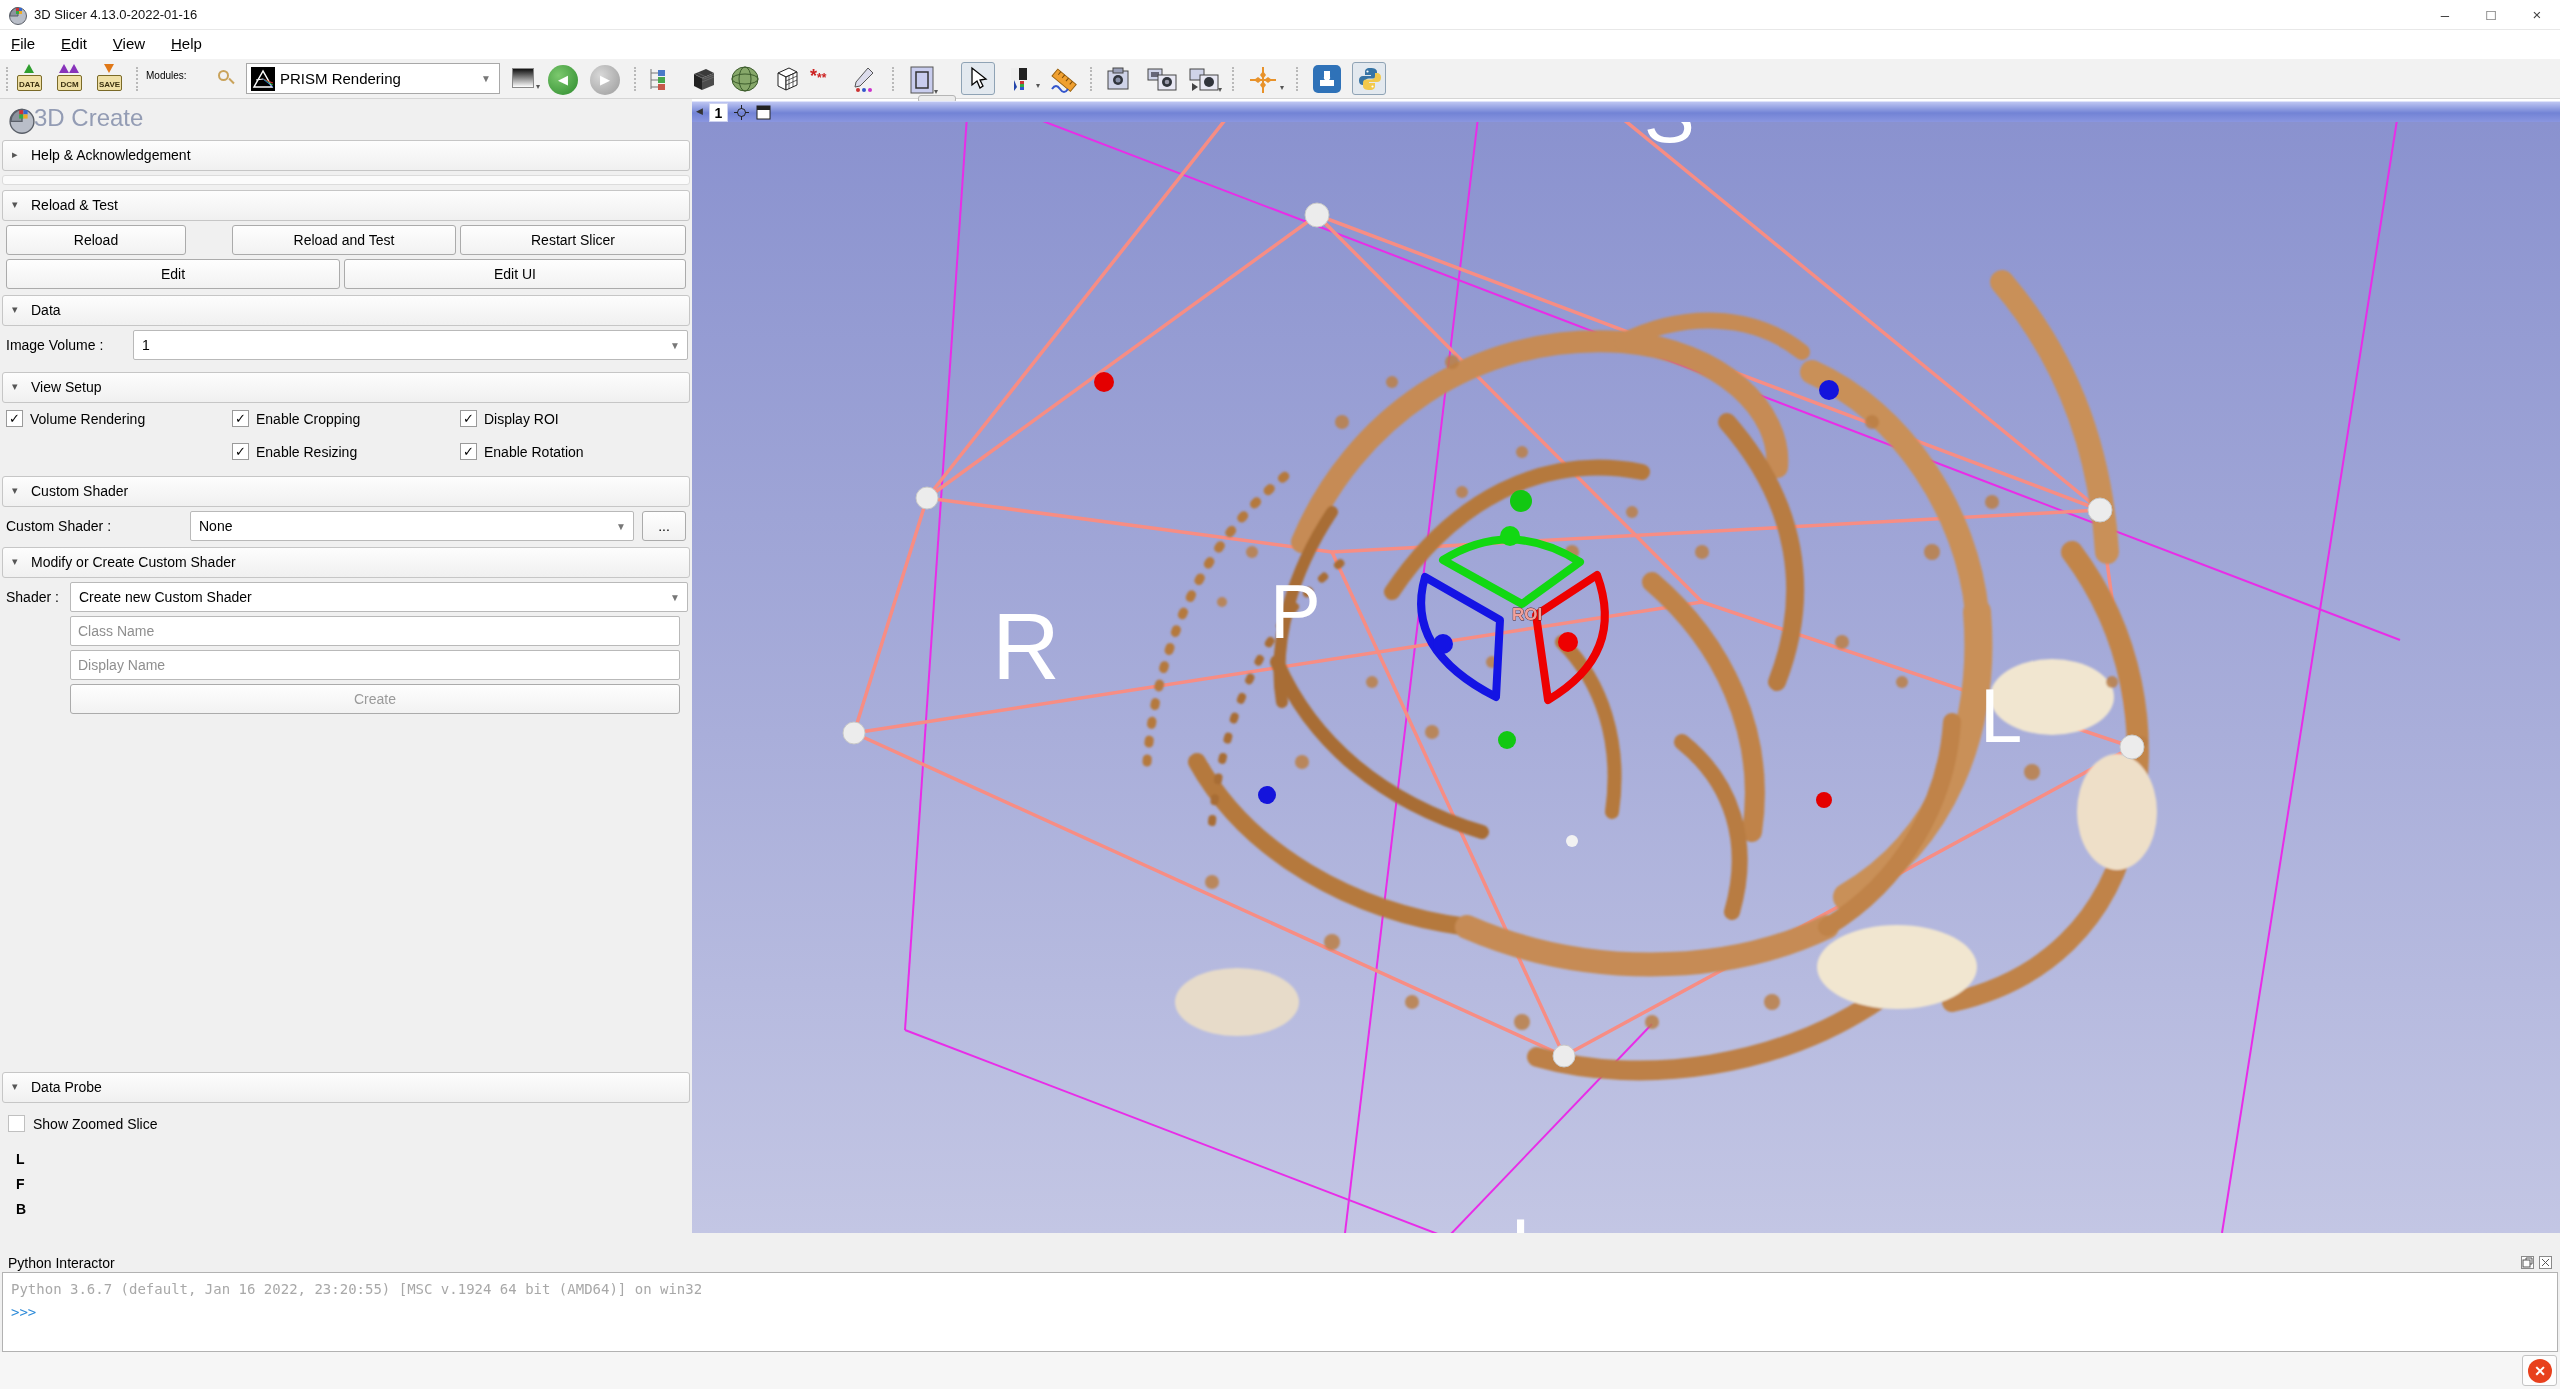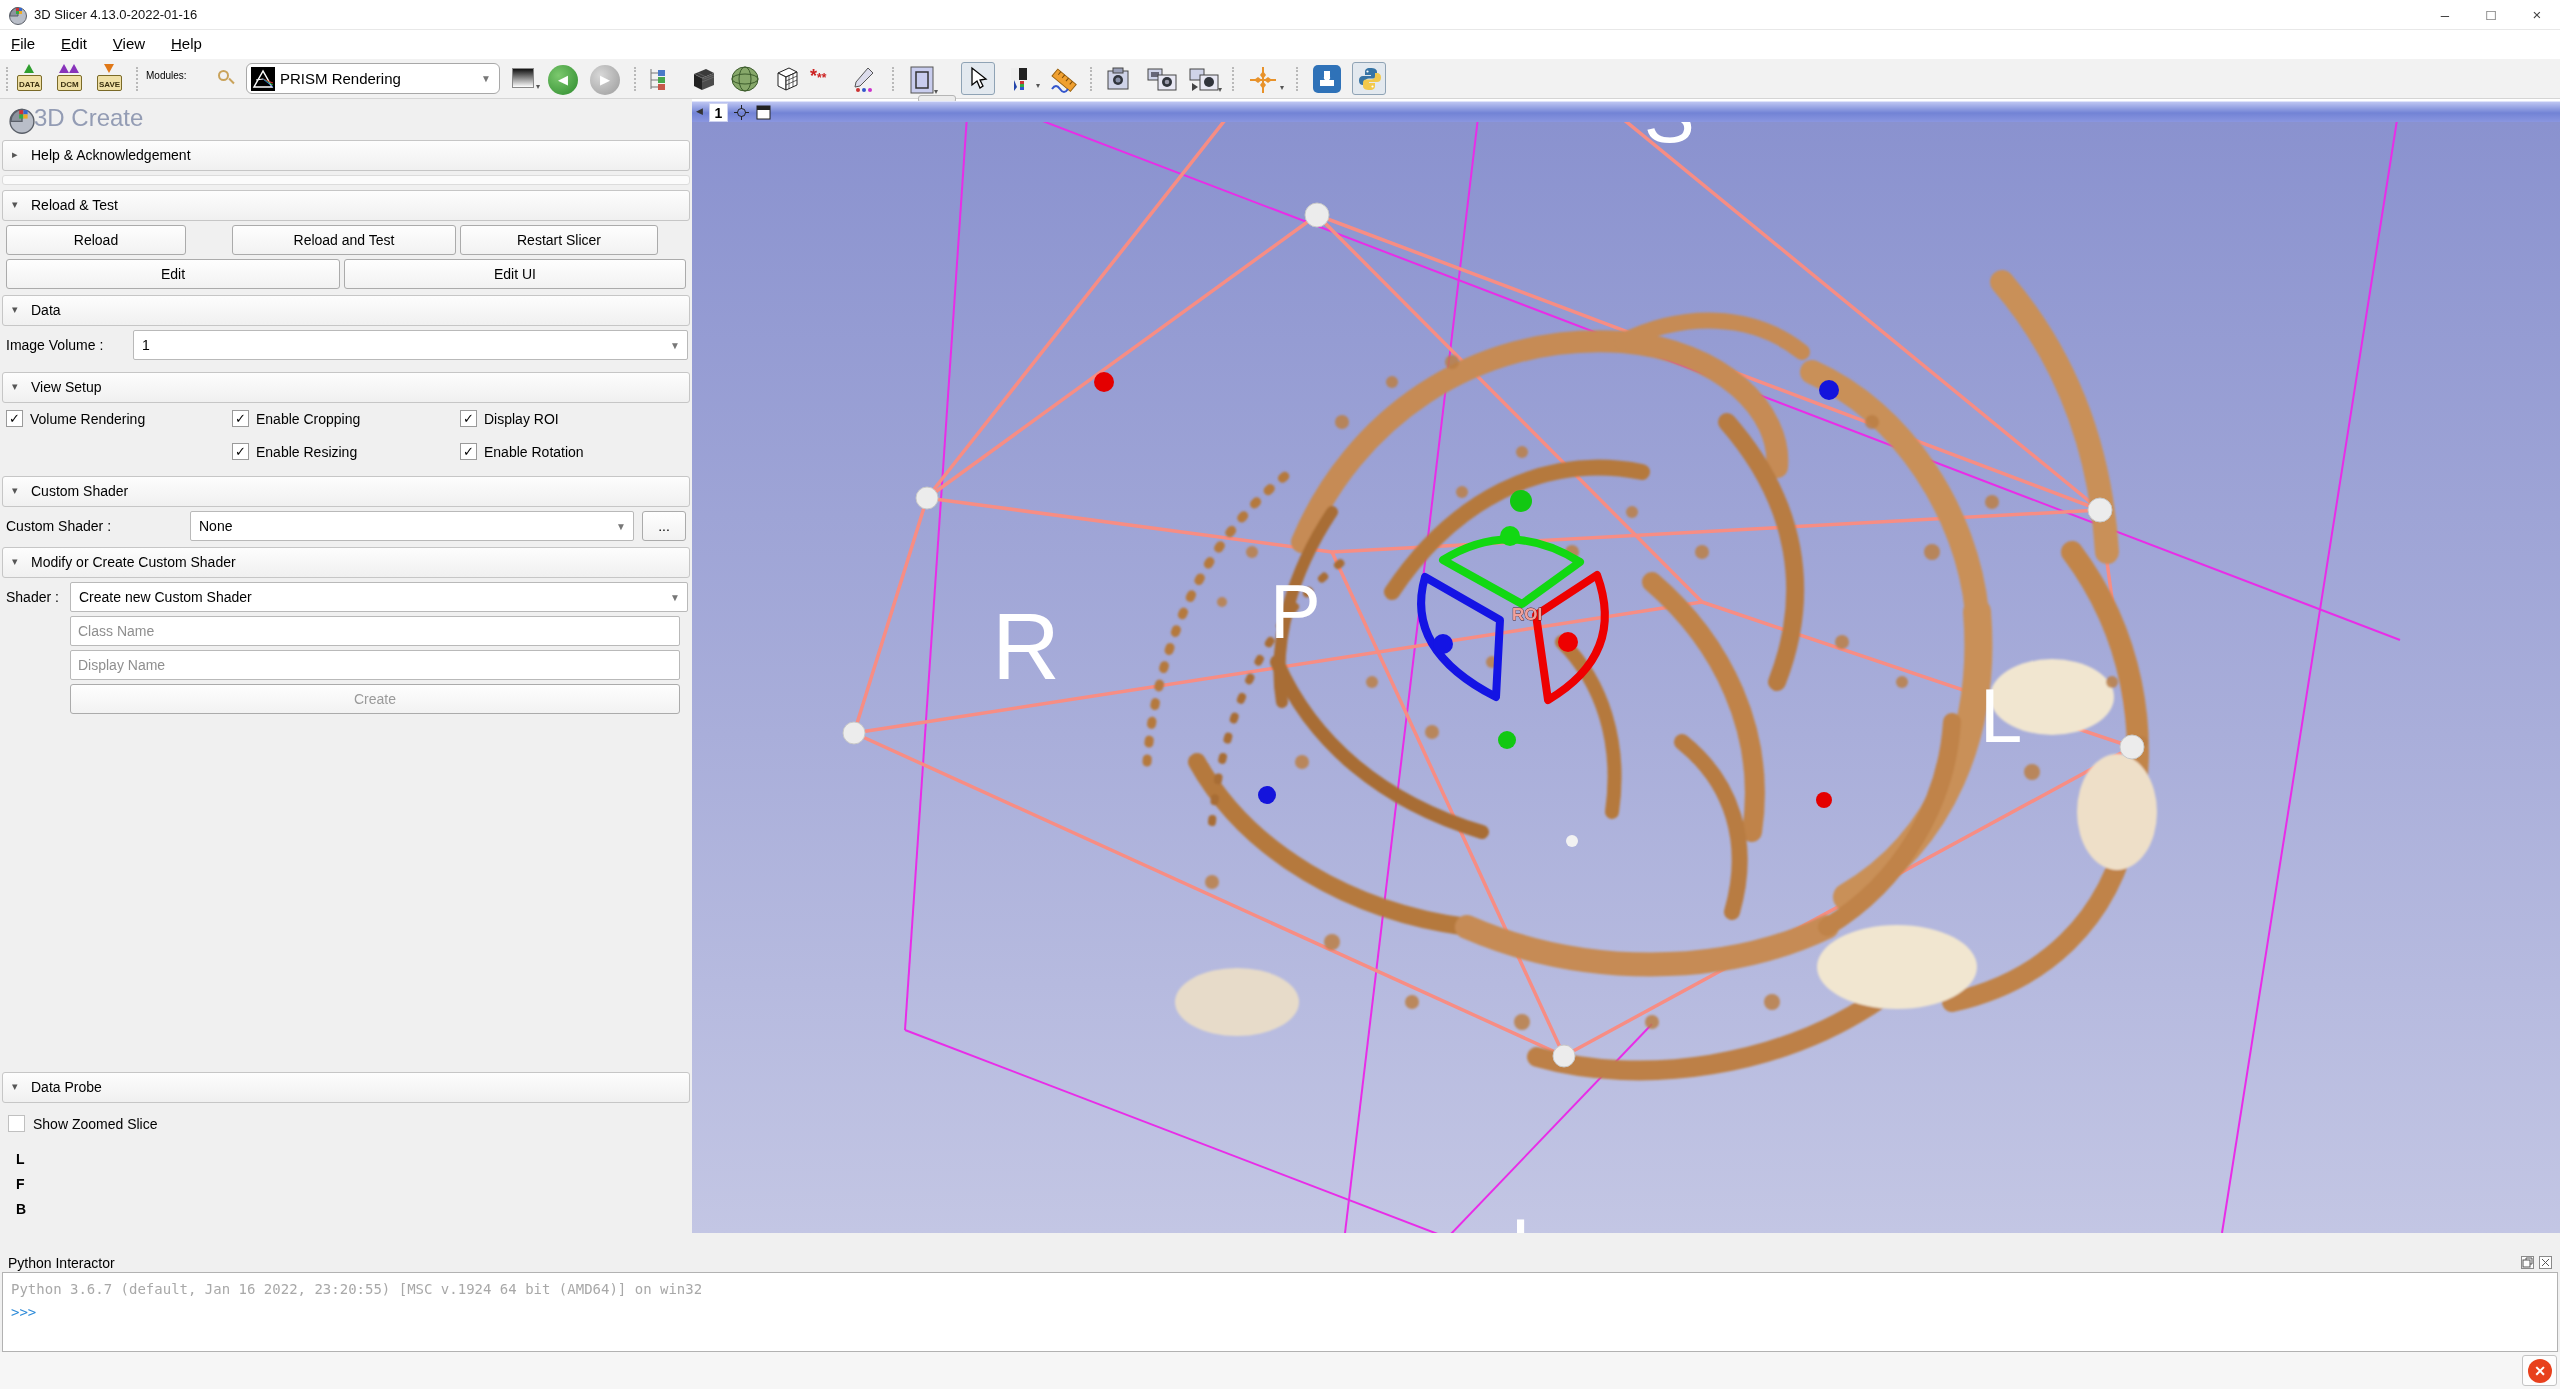--- a/index.html
+++ b/index.html
@@ -26,21 +26,21 @@
   .folder .flbl { position:absolute; left:0; right:0; bottom:1px; text-align:center; font-size:8px; font-weight:bold; color:#3a3010; letter-spacing:0; }
   .farrow { position:absolute; left:8px; top:-1px; width:0; height:0; border-left:5px solid transparent; border-right:5px solid transparent; }
   .farrow.up { border-bottom:9px solid #2f9e2f; }
   .farrow.up2 { border-bottom:9px solid #8833bb; left:3px; }
   .farrow.up3 { border-bottom:9px solid #8833bb; left:13px; }
   .farrow.down { border-top:9px solid #e07818; }
   #modules-label { position:absolute; left:146px; top:11px; font-size:10px; }
   #search-icon { position:absolute; left:218px; top:11px; width:16px; height:16px; }
   #search-icon .lens { position:absolute; left:0; top:0; width:11px; height:11px; border:2px solid #c9a35b; border-radius:50%; }
   #search-icon .stem { position:absolute; left:10px; top:10px; width:7px; height:2px; background:#c9a35b; transform:rotate(45deg); }
-  #module-combo { position:absolute; left:246px; top:4px; width:254px; height:31px; background:#fff; border:1px solid #a8a8a8; border-radius:6px; }
+  #module-combo { position:absolute; left:246px; top:4px; width:254px; height:31px; background:#fff; border:1px solid #a8a8a8; border-radius:0; }
   #module-combo .thumb { position:absolute; left:4px; top:3px; width:24px; height:24px; background:#000; }
   #module-combo .thumb svg { display:block; }
   #module-combo .cvalue { position:absolute; left:33px; top:6px; font-size:15px; }
   .combo-arrow { color:#777; font-size:10px; }
   #module-combo .combo-arrow { position:absolute; right:8px; top:9px; }
   .tbicon { position:absolute; top:6px; }
   .tbtn-sel { position:absolute; top:3px; width:34px; height:33px; background:#e3e9ef; border:1px solid #8fa3b5; border-radius:3px; }
   .mini-dd { position:absolute; font-size:8px; color:#555; }
   .circle-btn { width:30px; height:30px; border-radius:50%; text-align:center; line-height:30px; color:#fff; font-size:13px; }
 
@@ -340,21 +340,21 @@
       <span class="seclabel">Help &amp; Acknowledgement</span>
     </div>
     <div style="position:absolute;left:2px;top:76px;width:688px;height:10px;background:#fbfbfb;border:1px solid #dcdcdc;border-radius:3px"></div>
 
     <div class="secbar" style="top:91px">
       <span class="arrow">▾</span>
       <span class="seclabel">Reload &amp; Test</span>
     </div>
     <div class="pbtn" style="left:6px;top:126px;width:180px">Reload</div>
     <div class="pbtn" style="left:232px;top:126px;width:224px">Reload and Test</div>
-    <div class="pbtn" style="left:460px;top:126px;width:198px">Restart Slicer</div>
+    <div class="pbtn" style="left:460px;top:126px;width:226px">Restart Slicer</div>
     <div class="pbtn" style="left:6px;top:160px;width:334px">Edit</div>
     <div class="pbtn" style="left:344px;top:160px;width:342px">Edit UI</div>
 
     <div class="secbar" style="top:196px">
       <span class="arrow">▾</span>
       <span class="seclabel">Data</span>
     </div>
     <span class="flabel" style="left:6px;top:238px">Image Volume :</span>
     <div class="combo" style="left:133px;top:231px;width:555px">
       <span class="cvalue">1</span>

